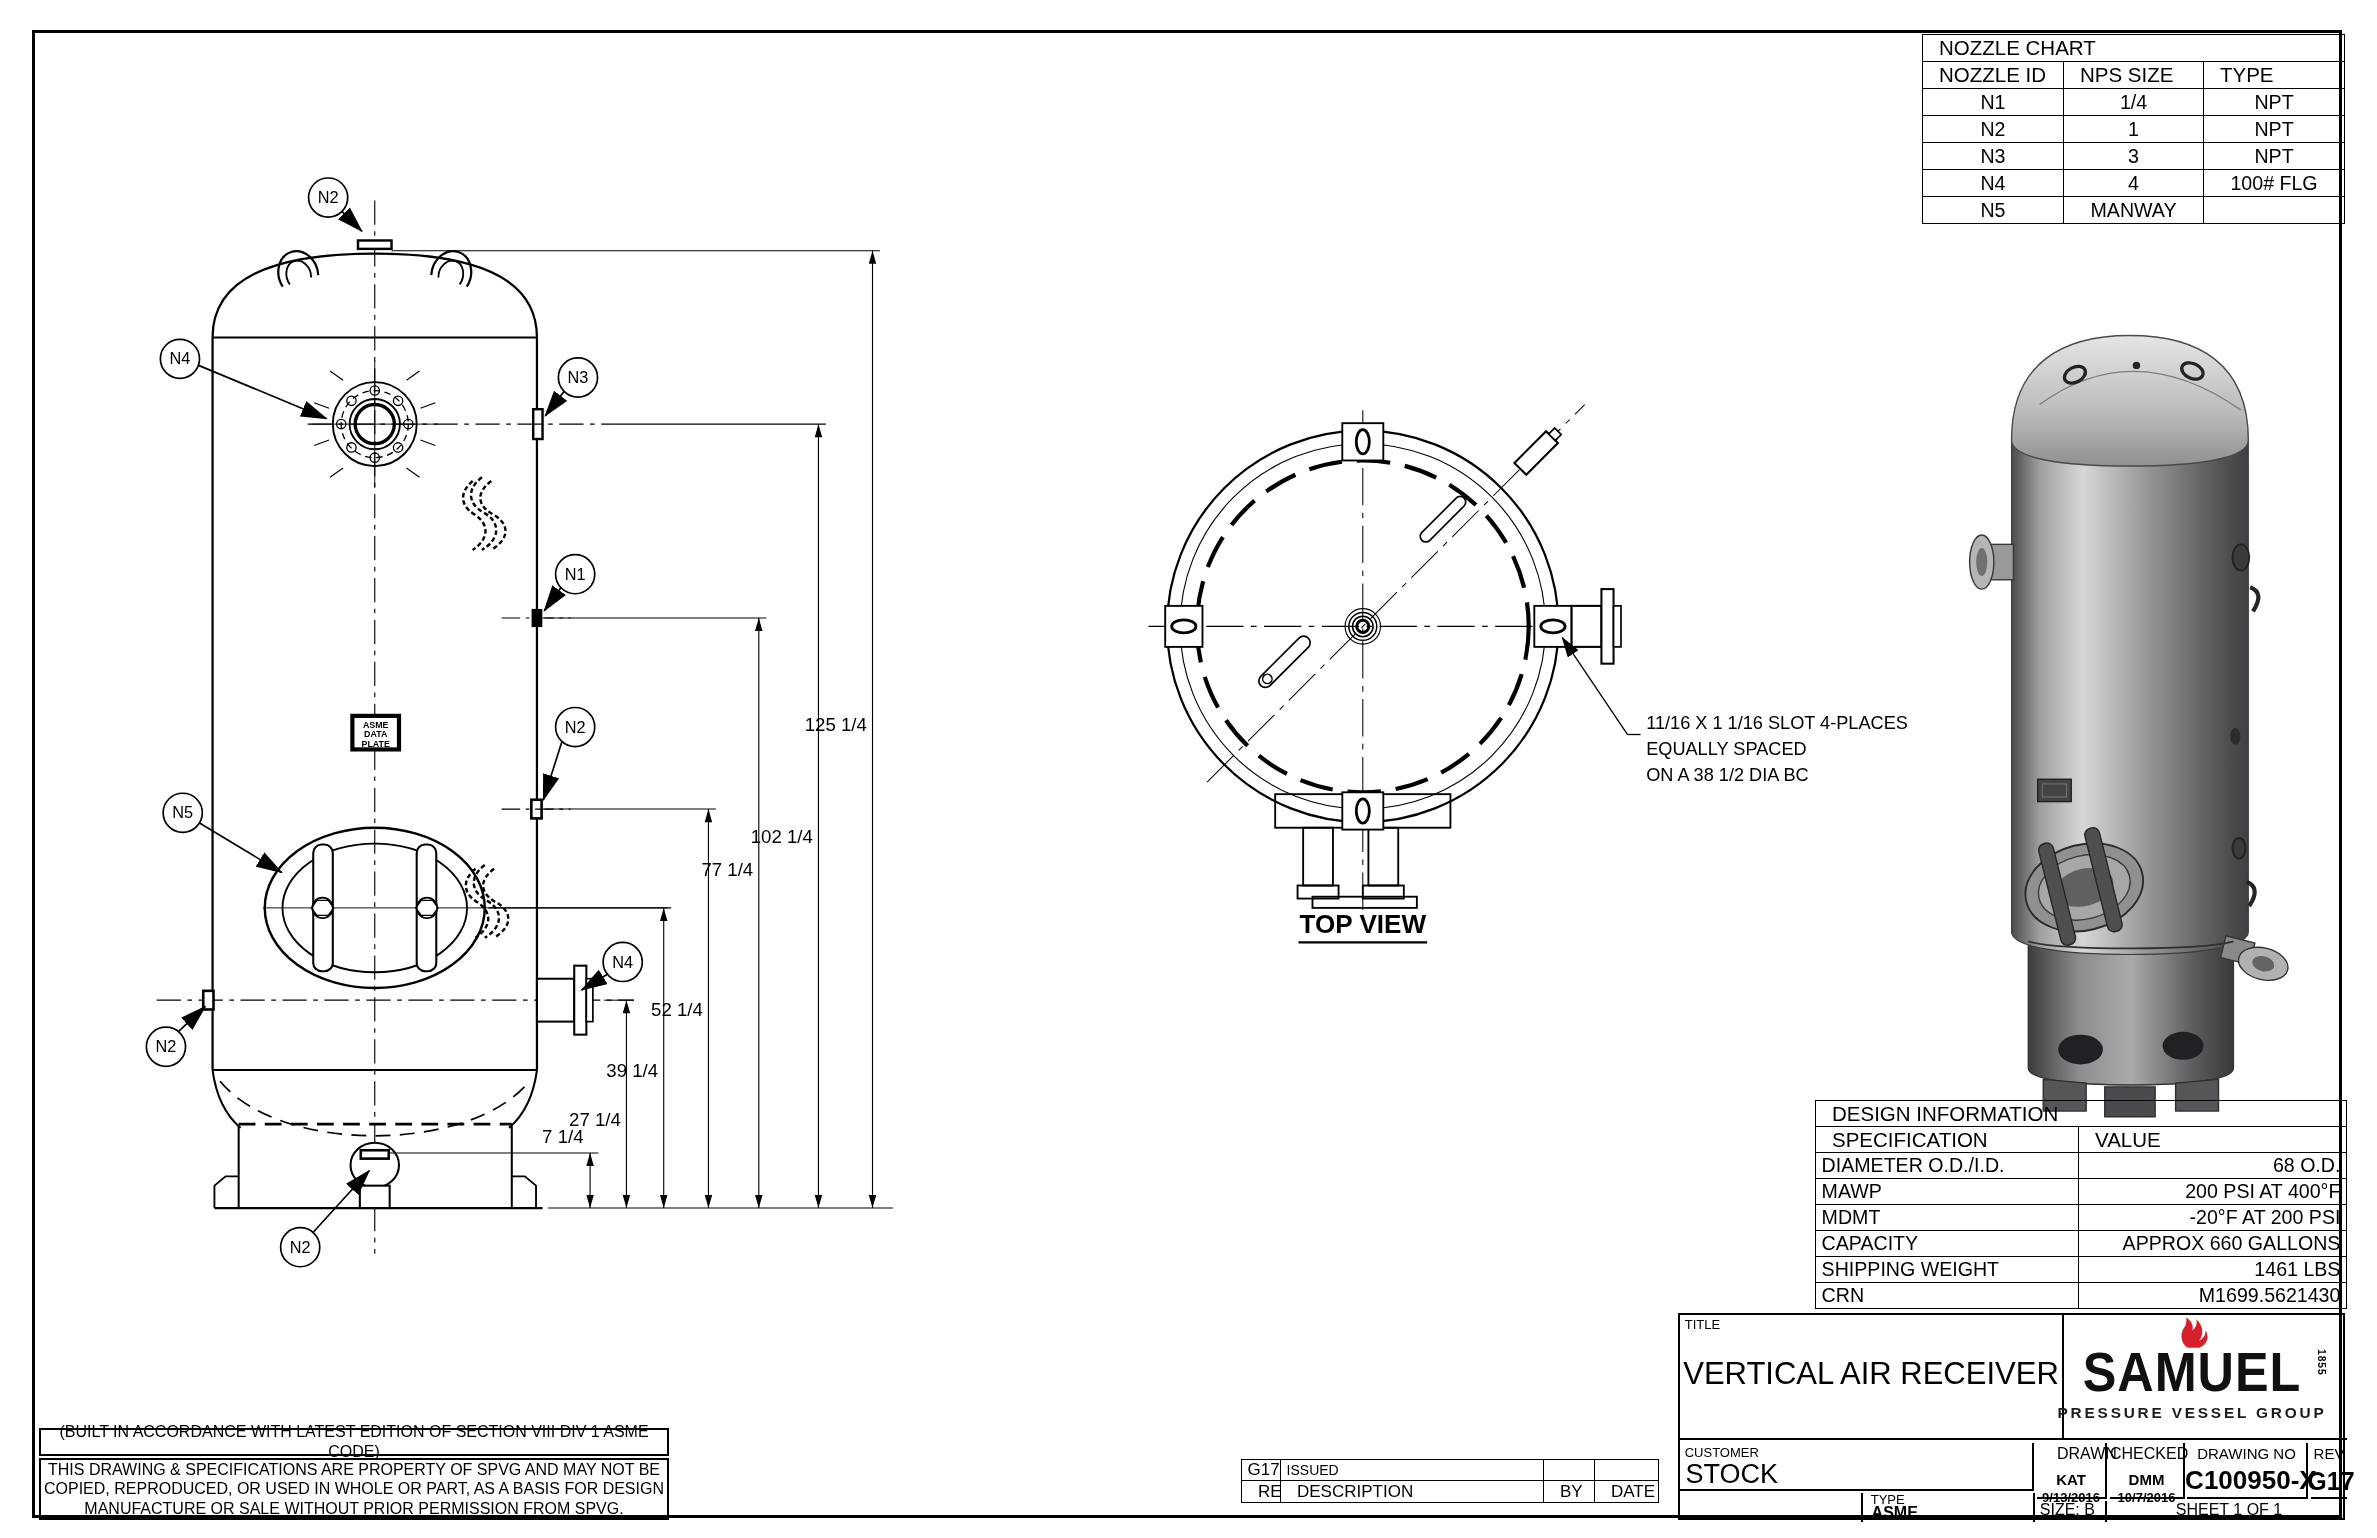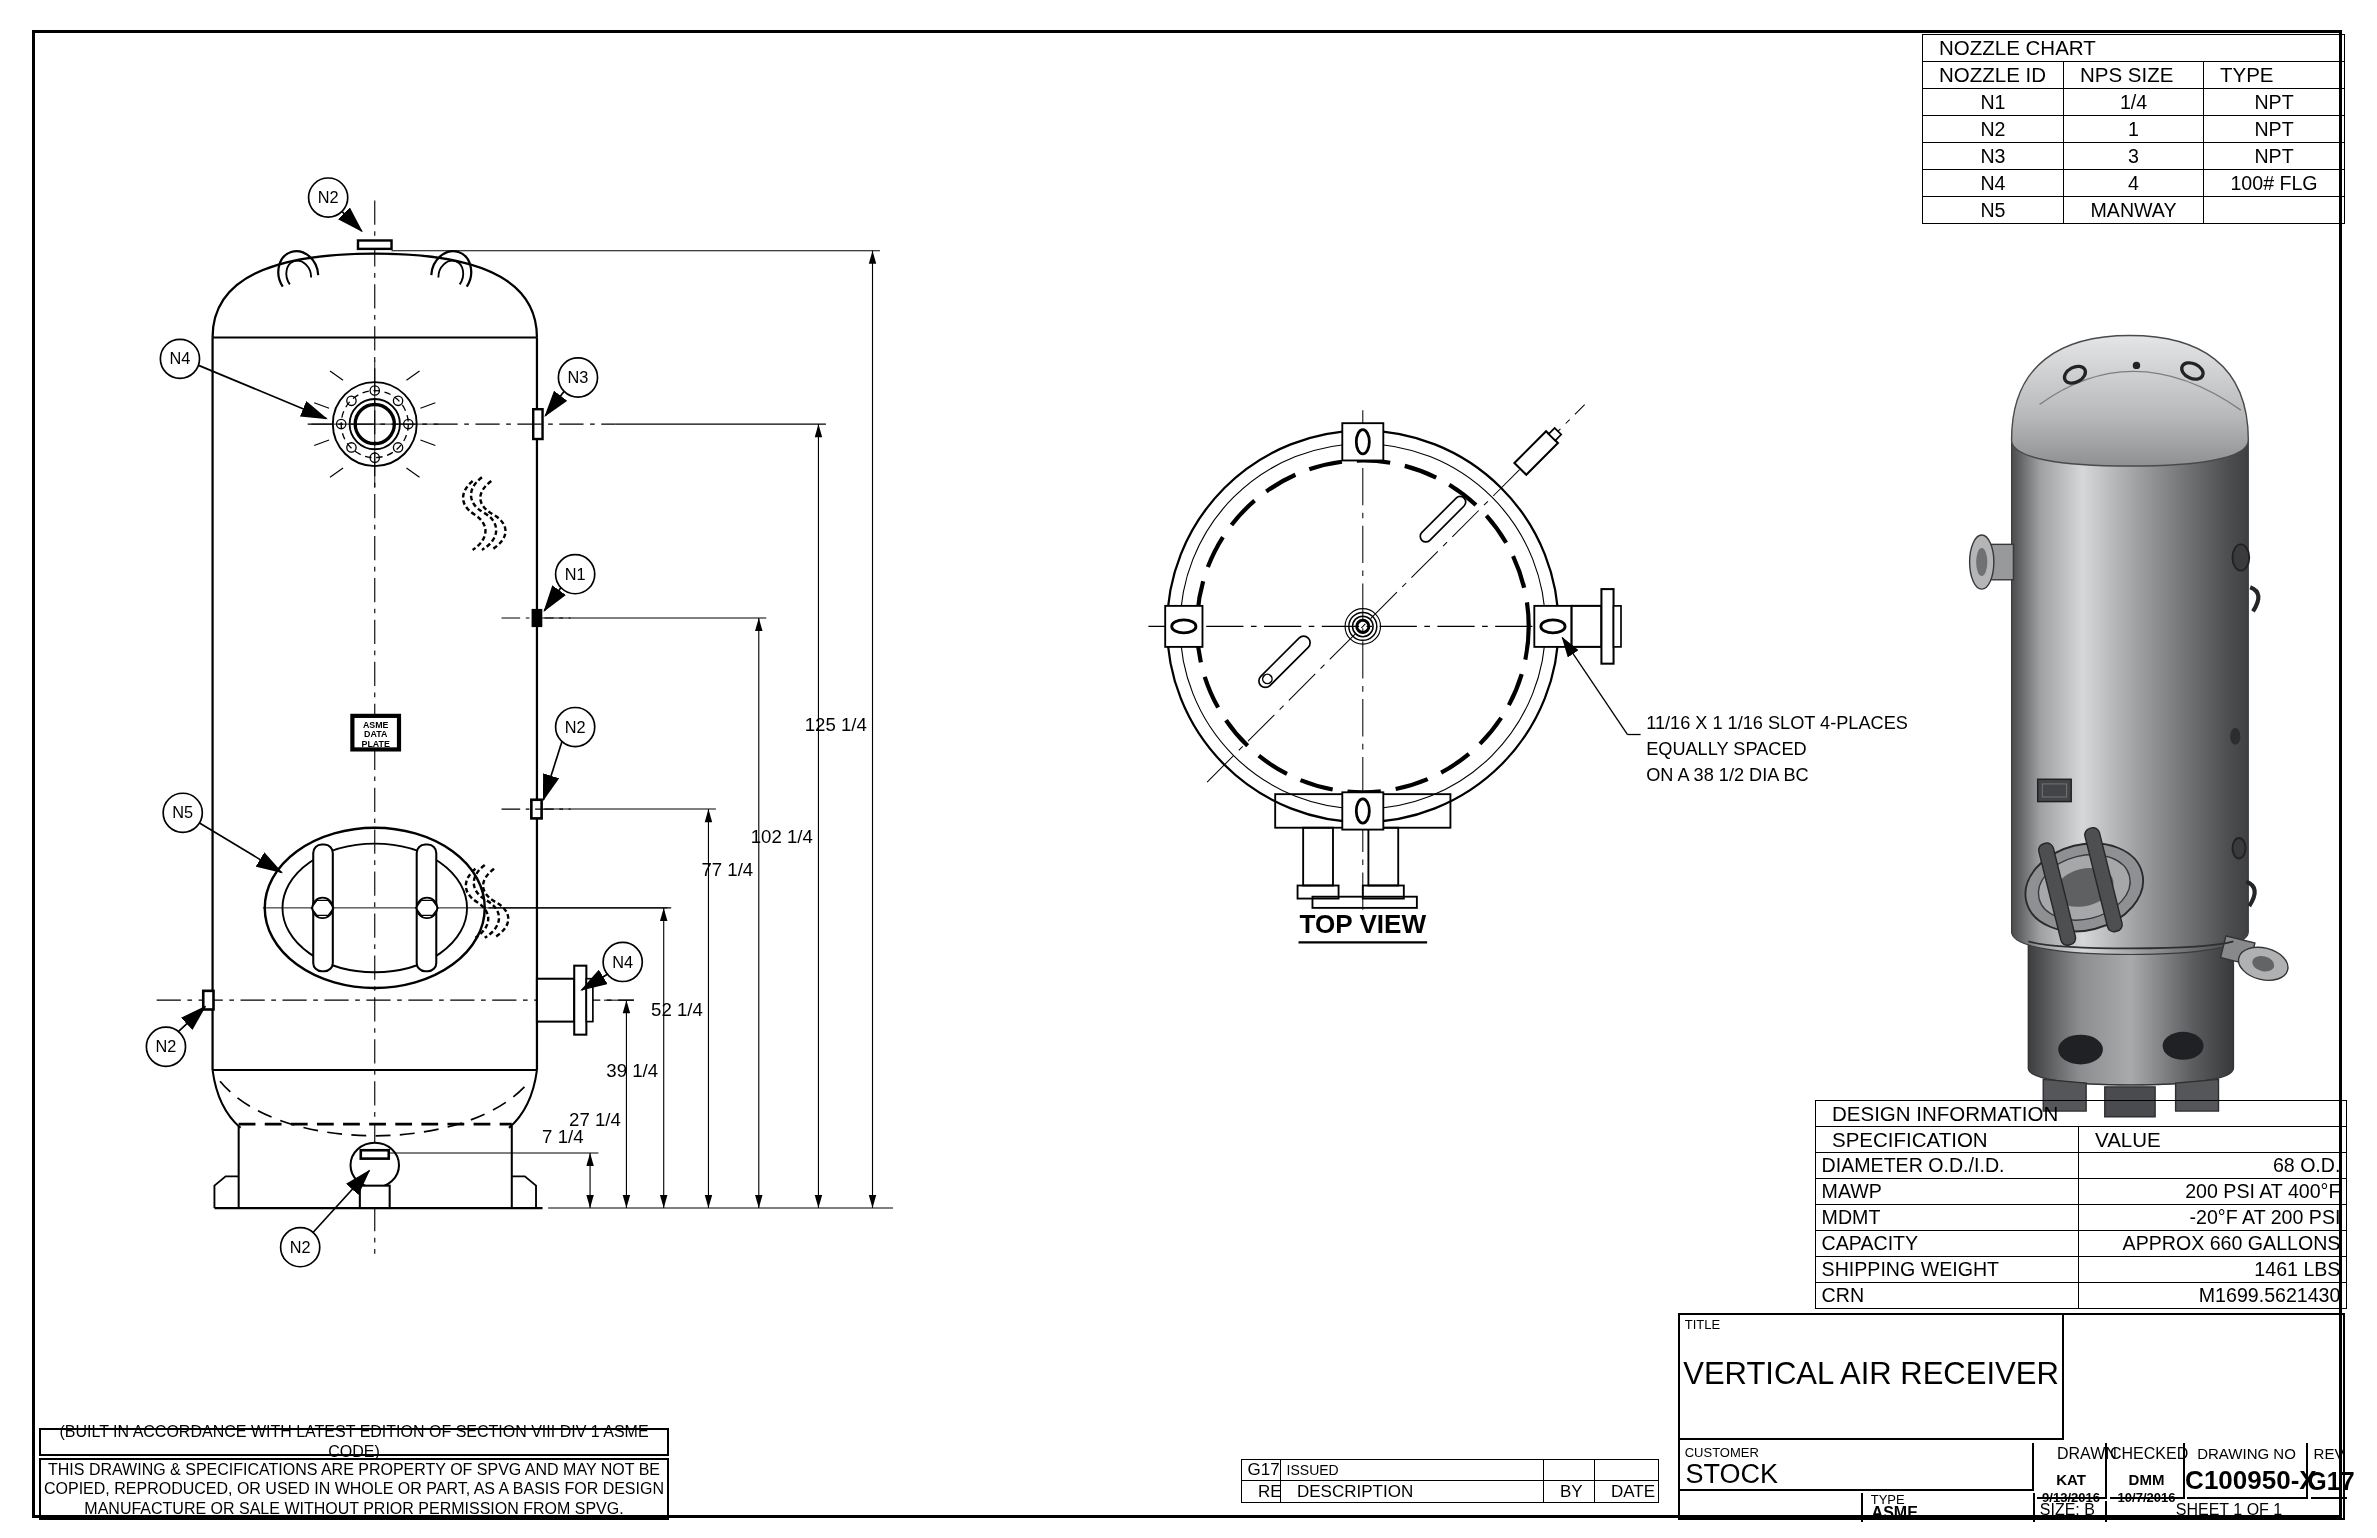--- a/index.html
+++ b/index.html
@@ -437,20 +437,28 @@
   </tbody>
     </table>
 
   <div class="abs" style="left:1678px;top:1313px;width:667px;height:207px;border:2.8px solid #000;">
 
     <div class="abs" style="left:0;top:0;width:384px;height:125px;border-right:2.8px solid #000;border-bottom:2.8px solid #000;">
       <span class="cell-label">TITLE</span>
       <div style="position:absolute;left:0;right:0;top:41px;text-align:center;font-size:31px;">VERTICAL AIR RECEIVER</div>
     </div>
 
+    <div class="abs" style="left:357px;top:0;width:310px;height:125px;border-bottom:2.8px solid #000;text-align:center;">
+      <svg width="37" height="32" viewBox="0 0 40 34" style="position:absolute;left:138px;top:1.9px;">
+        <path d="M14,33 C6,28 5,18 10,11 C12,8 13,4 12,0 C18,4 20,9 19,14 C23,11 24,6 23,2 C30,8 32,18 26,25 C31,23 33,19 33,14 C38,22 34,30 26,33 Z" fill="#d6212a"></path>
+      </svg>
+      <div class="logo-samuel" style="position:absolute;left:0;right:0;top:30px;">SAMUEL</div>
+      <div style="position:absolute;right:20.5px;top:34px;font-size:10.3px;font-weight:bold;writing-mode:vertical-rl;letter-spacing:0.9px;">1855</div>
+      <div class="logo-sub" style="position:absolute;left:0;right:0;top:89px;">PRESSURE VESSEL GROUP</div>
+    </div>
 
     <div class="abs" style="left:0;top:128px;width:354px;height:48px;border-right:2.8px solid #000;border-bottom:2.8px solid #000;">
       <span class="cell-label">CUSTOMER</span>
       <div style="position:absolute;left:5.6px;top:16px;font-size:27px;">STOCK</div>
     </div>
 
     <div class="abs" style="left:0;top:178px;width:183px;height:29px;border-right:2.8px solid #000;"></div>
     <div class="abs" style="left:186px;top:178px;width:169px;height:29px;border-right:2.8px solid #000;">
       <span class="cell-label" style="top:-0.9px;">TYPE</span>
       <div style="position:absolute;left:5.6px;top:11.2px;font-size:16px;font-weight:bold;">ASME</div>

